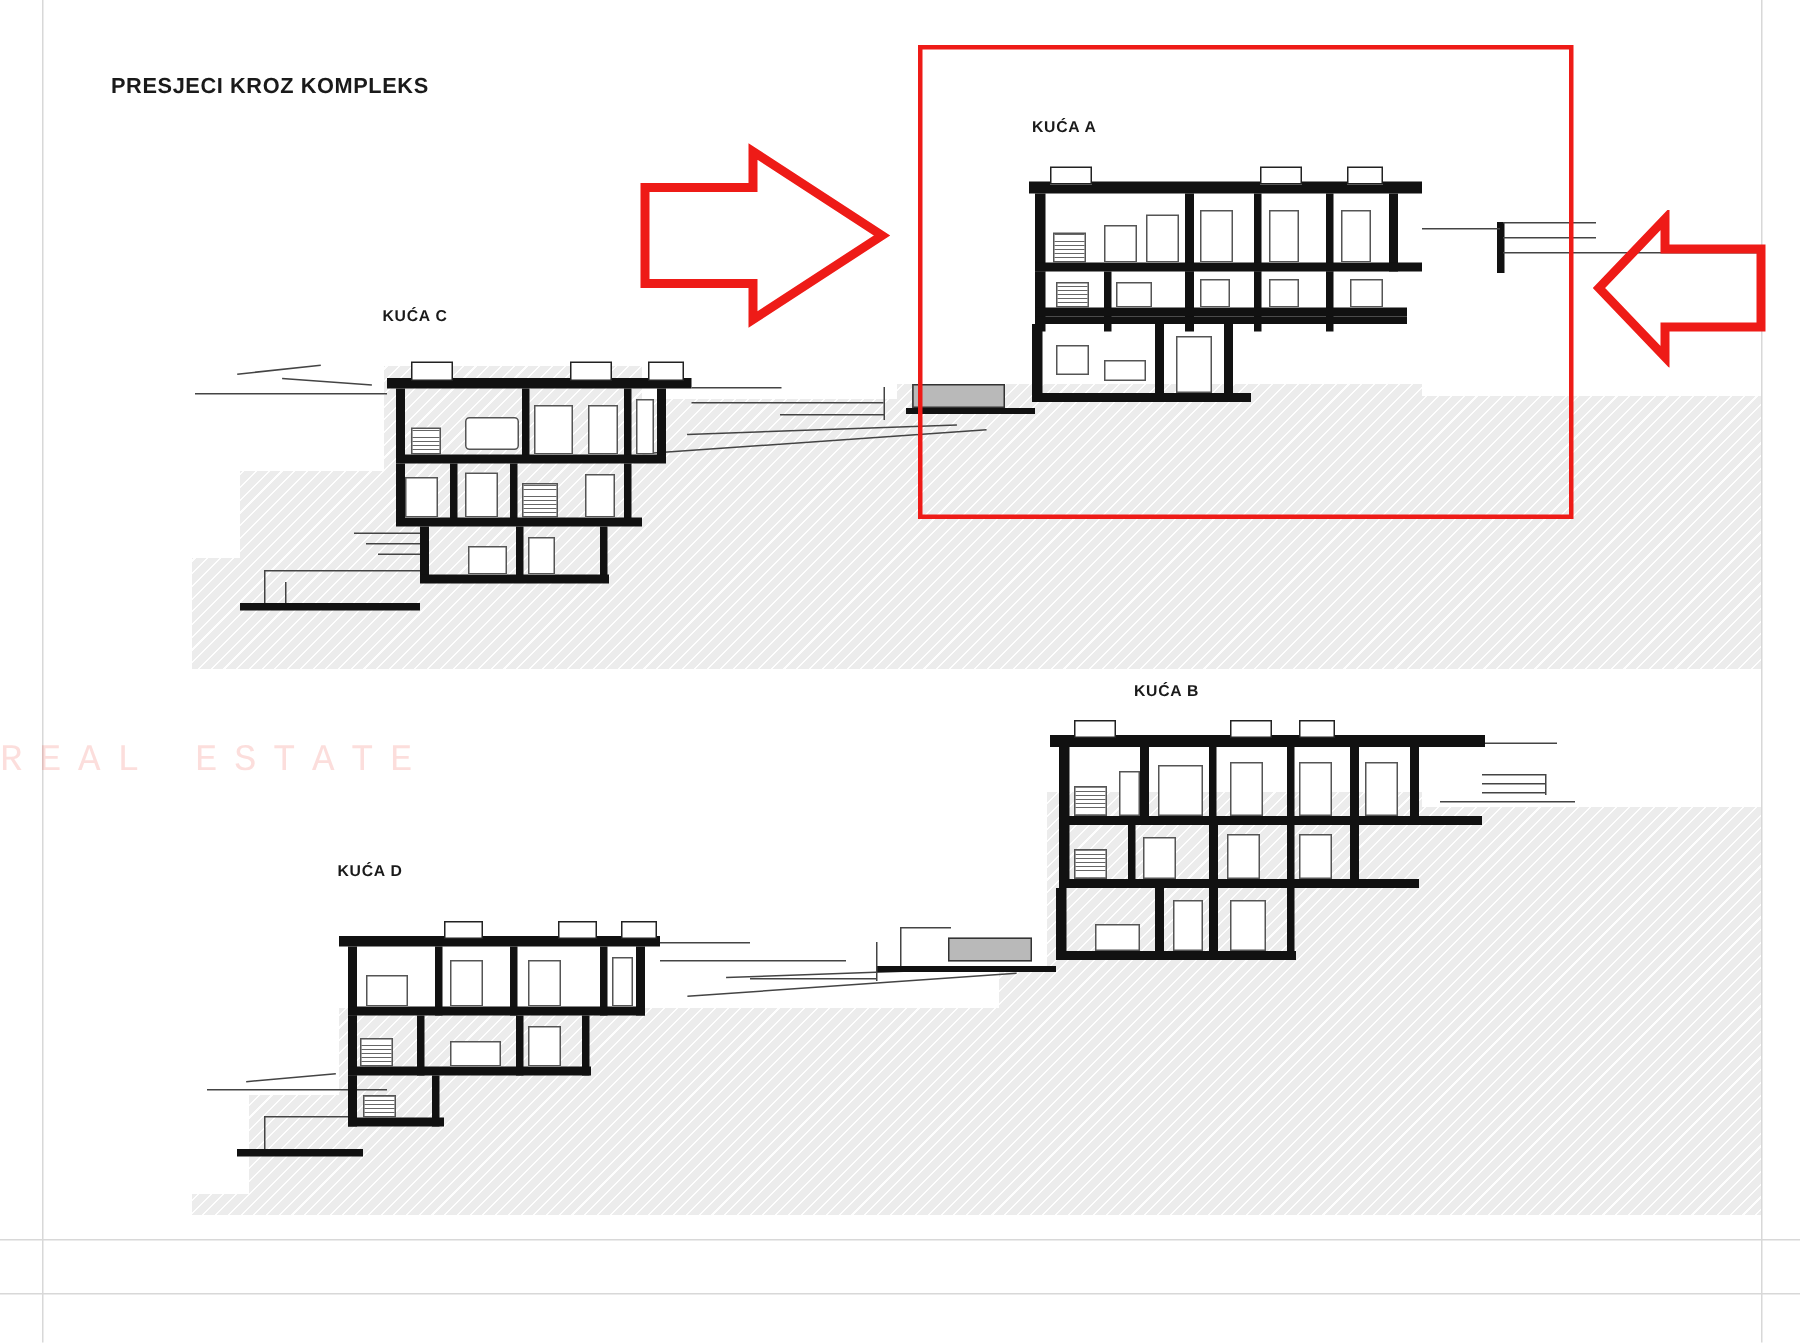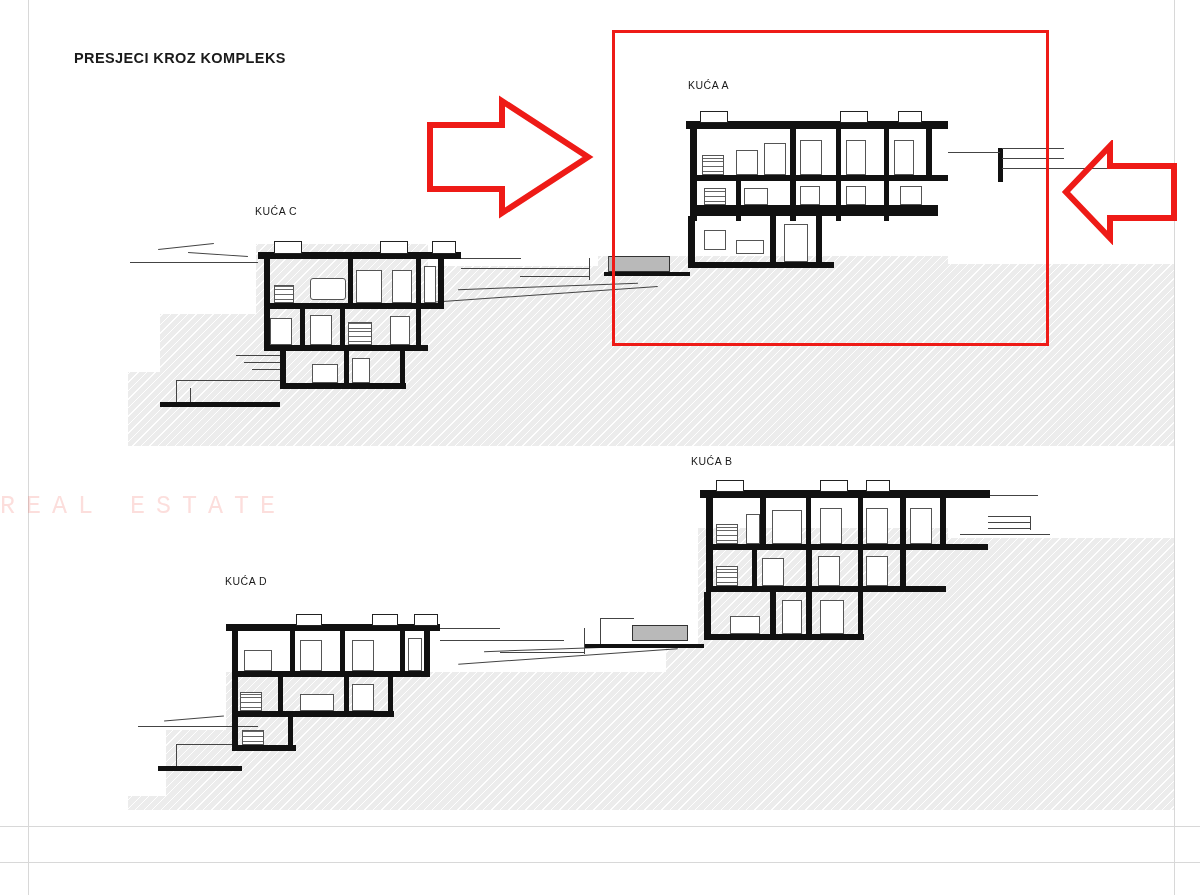--- a/index.html
+++ b/index.html
@@ -96,21 +96,21 @@
     border: 1px solid #555;
     background-image: repeating-linear-gradient(
       0deg,
       #ffffff 0px, #ffffff 2px, #666 2px, #666 2.6px
     );
   }
 
   .label {
     position: absolute;
     font-size: 10.5px;
-    font-weight: normal;
+    font-weight: bold;
     letter-spacing: 0.5px;
     color: #1a1a1a;
     white-space: nowrap;
   }
 
   
   .redbox {
     position: absolute;
     left: 612px;
     top: 30px;
@@ -300,21 +300,21 @@
     <div class="sky" style="left:538px; top:58px;  width:32px;   height:118px;"></div>
     <div class="sky" style="left:820px; top:46px;  width:226px;  height:22px;"></div>
 
     <div class="thinline" style="left:10px; top:256px; width:120px; height:1px;"></div>
     <div class="thinline" style="left:36px; top:248px; width:60px;  height:1px; transform:rotate(-5deg);"></div>
     <div class="thinline" style="left:330px;top:186px; width:220px; height:1px; transform:rotate(-4deg);"></div>
     <div class="thinline" style="left:356px;top:178px; width:180px; height:1px; transform:rotate(-2deg);"></div>
   </div>
 
   <div>
-    <div class="label" style="left:691px; top:455px;">KUĆA B</div>
+    <div class="label" style="left:756px; top:455px;">KUĆA B</div>
 
     <div class="wall" style="left:700px; top:490px; width:290px; height:8px;"></div>
     <div class="thinline" style="left:716px; top:480px; width:26px; height:10px; background:#fff; border:1px solid #222;"></div>
     <div class="thinline" style="left:820px; top:480px; width:26px; height:10px; background:#fff; border:1px solid #222;"></div>
     <div class="thinline" style="left:866px; top:480px; width:22px; height:10px; background:#fff; border:1px solid #222;"></div>
 
     <div class="wall" style="left:706px; top:498px; width:7px; height:52px;"></div>
     <div class="wall" style="left:760px; top:498px; width:6px; height:52px;"></div>
     <div class="wall" style="left:806px; top:498px; width:5px; height:52px;"></div>
     <div class="wall" style="left:858px; top:498px; width:5px; height:52px;"></div>

